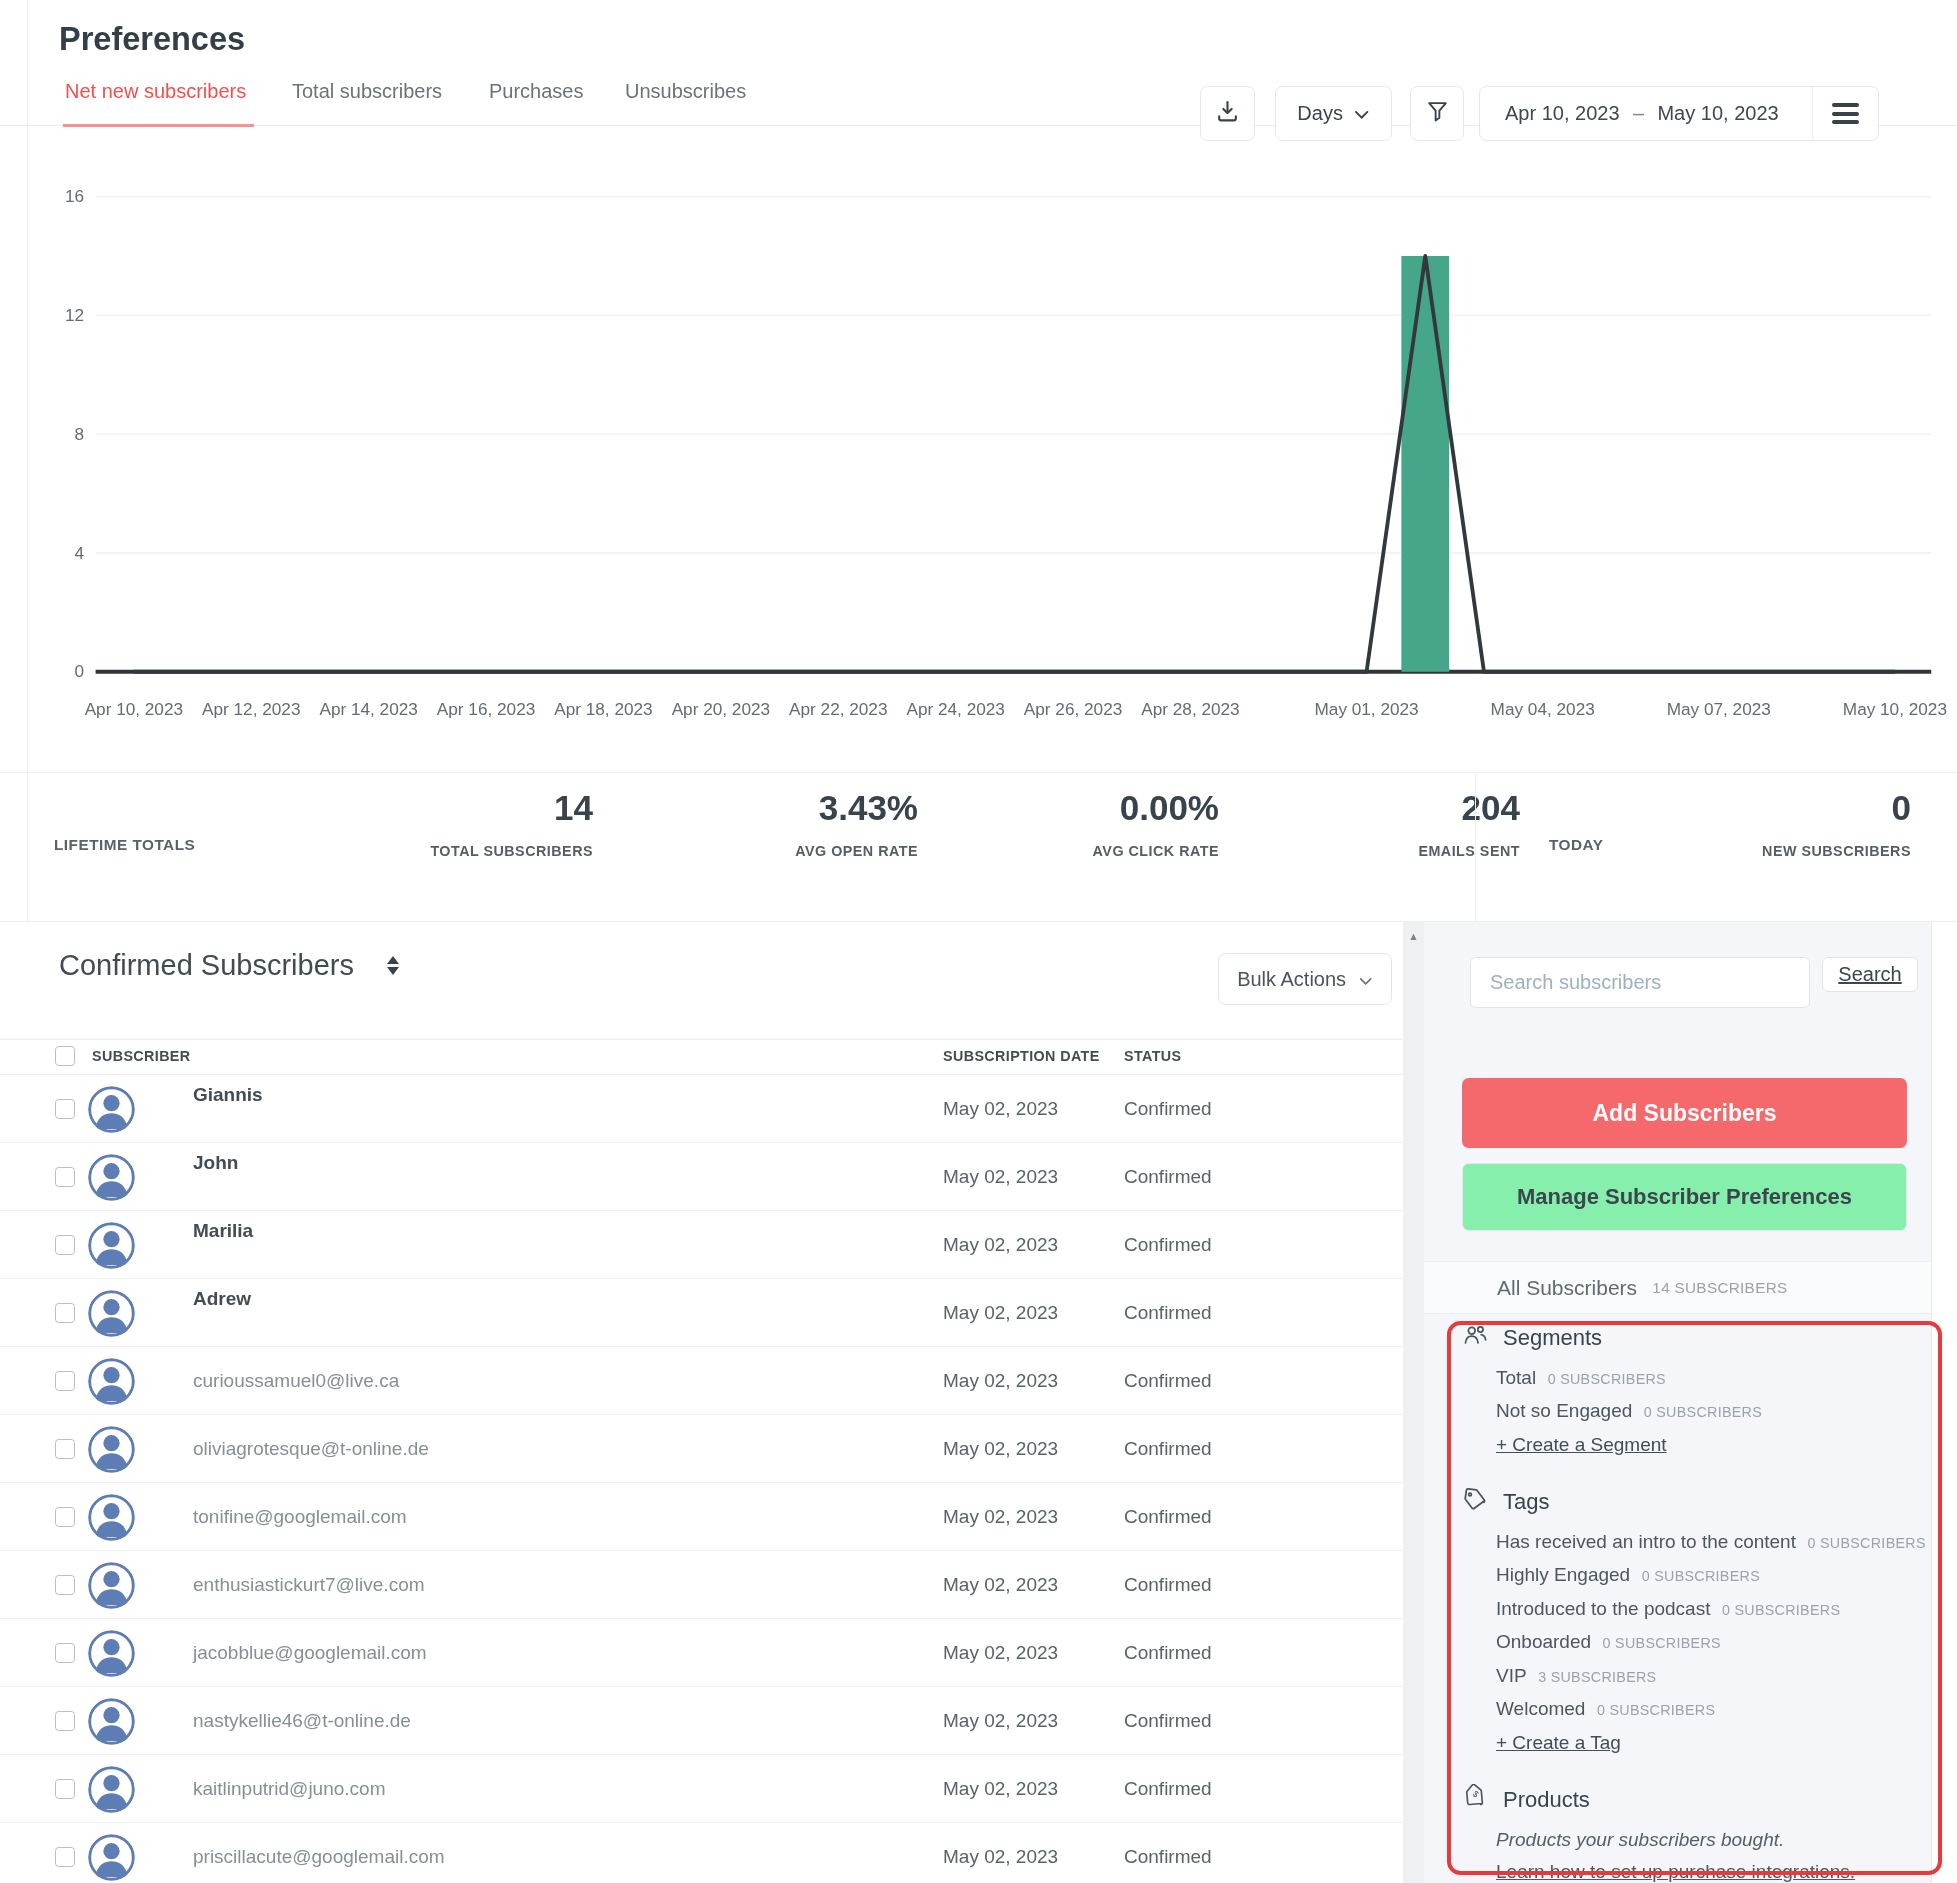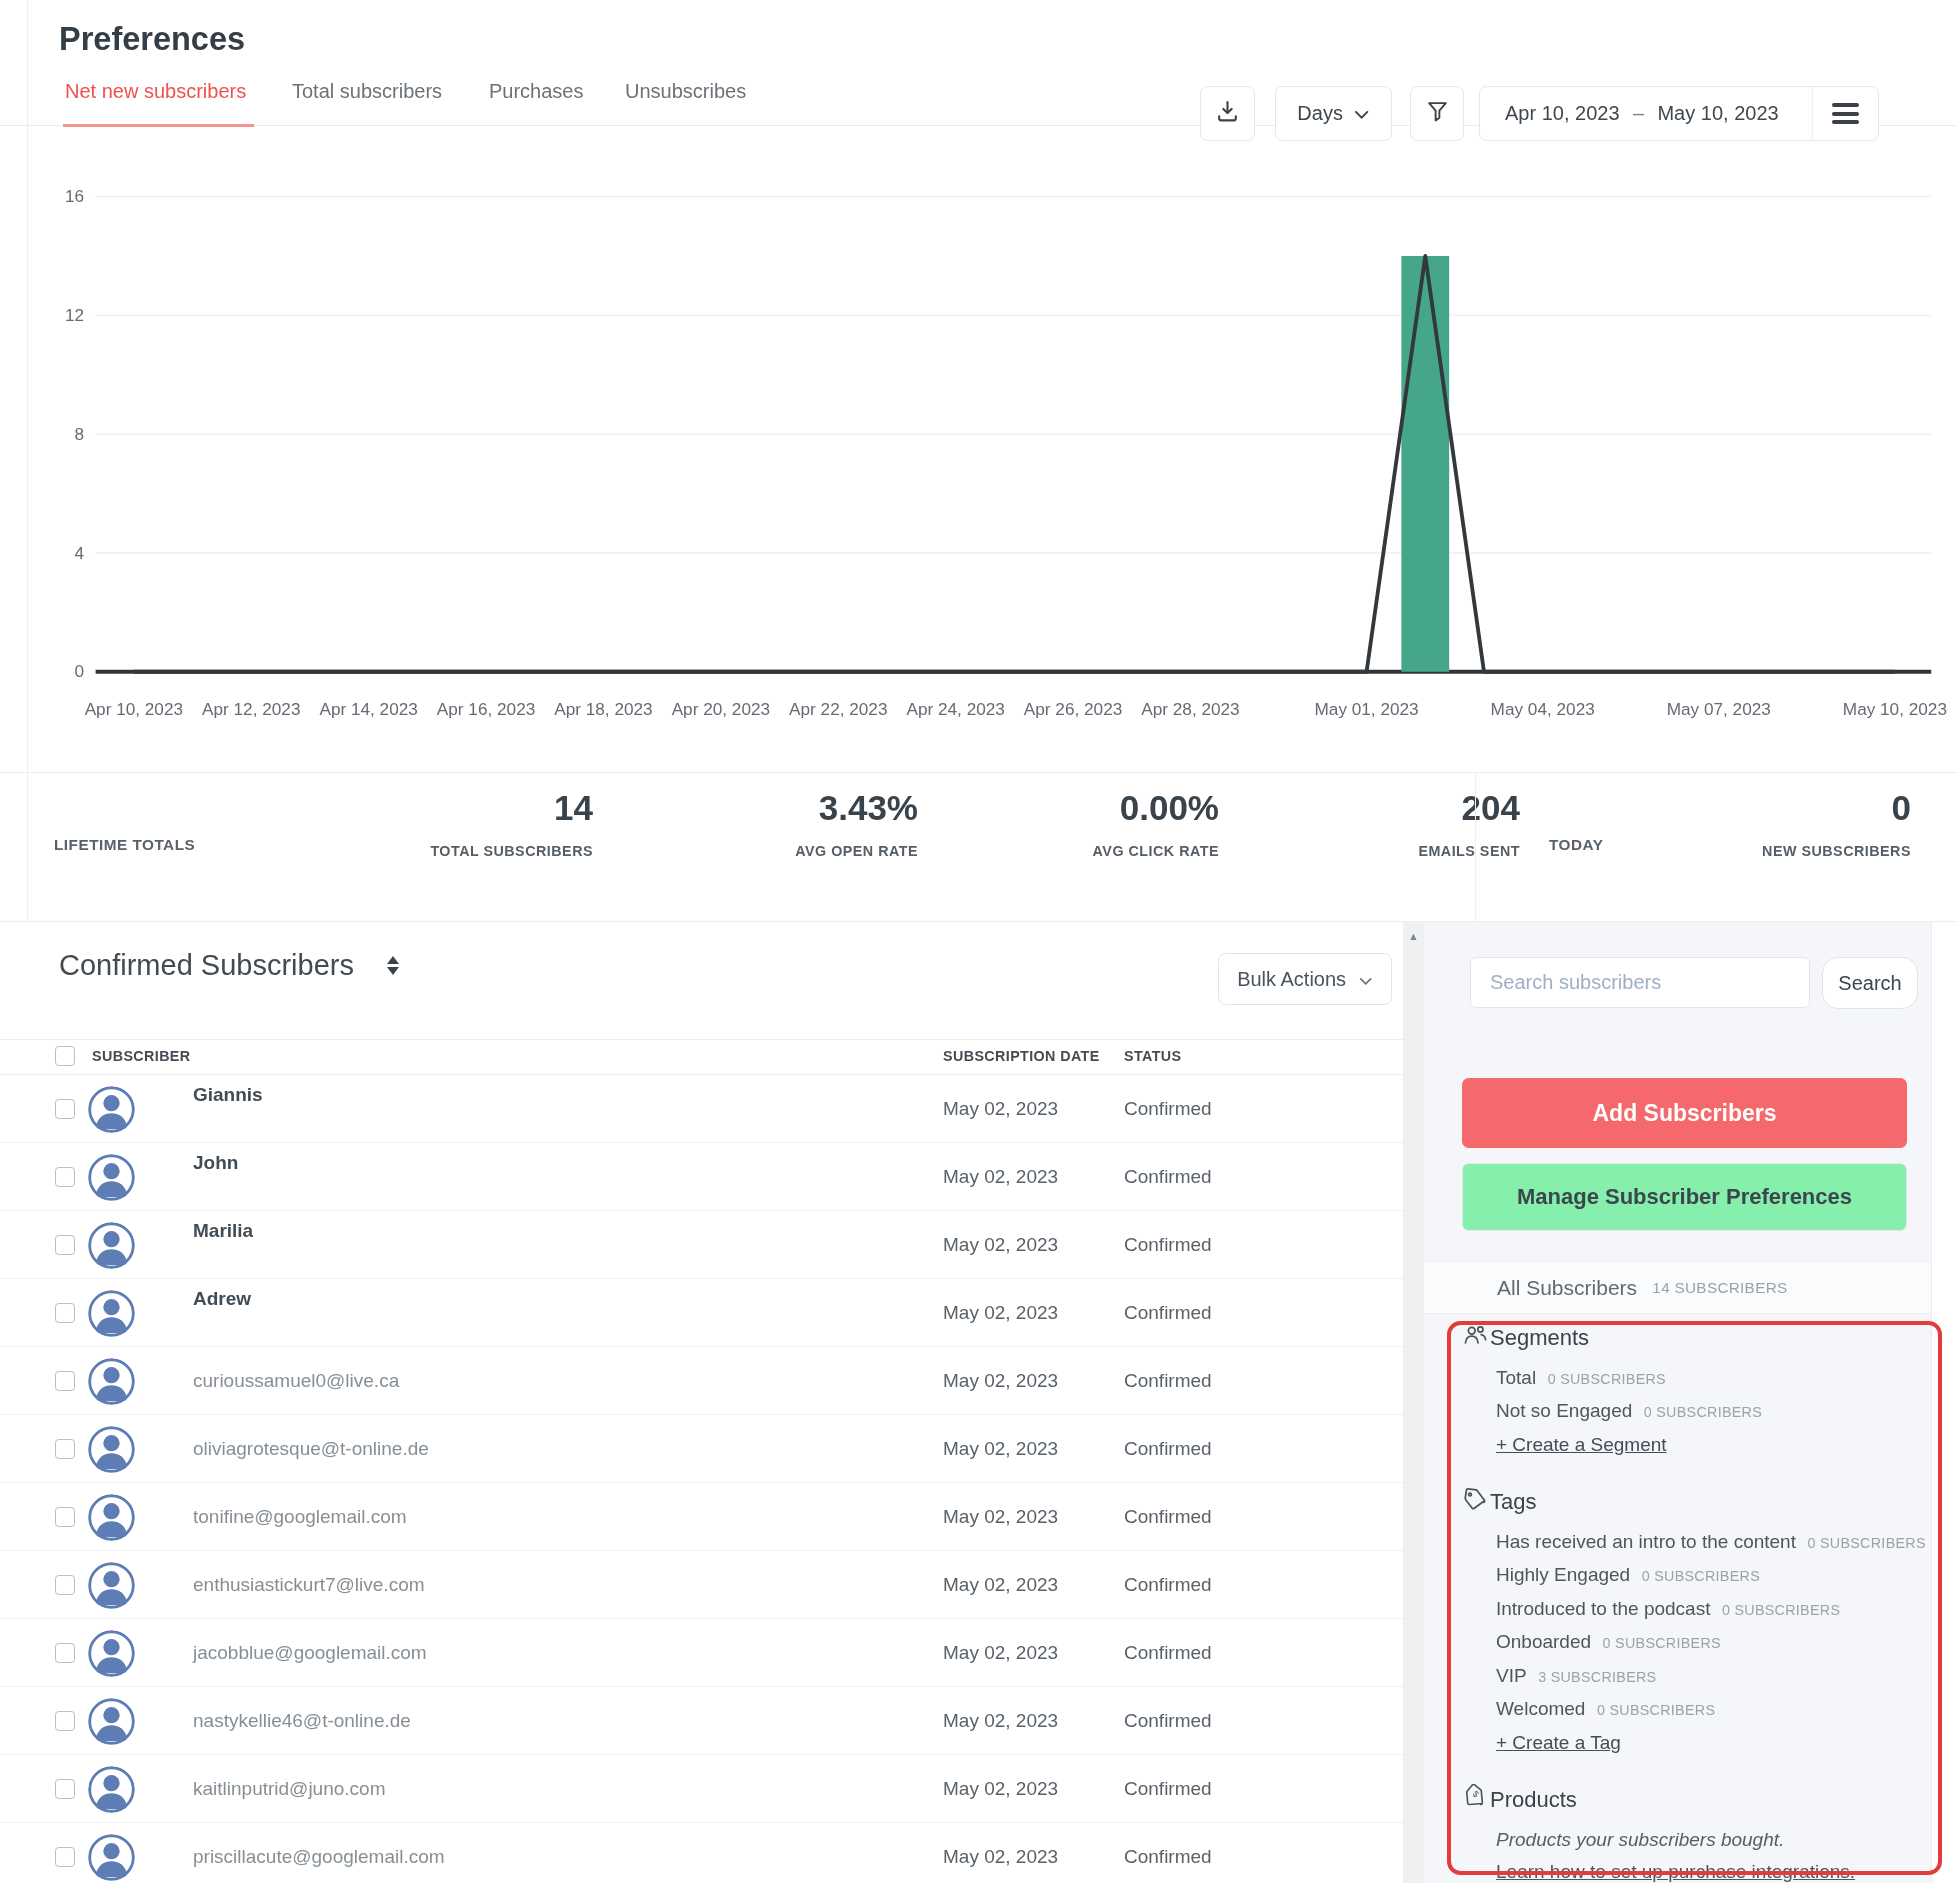--- a/index.html
+++ b/index.html
@@ -74,35 +74,35 @@
   .sub-text.named { align-items:flex-start; padding-top:8.6px; font-weight:bold; color:#424c54; }
   .sub-text.mail { color:#868f96; }
   .cell-date { position:absolute; left:943px; top:0; height:68px; display:flex; align-items:center; font-size:19px; color:#59626a; }
   .cell-status { position:absolute; left:1124px; top:0; height:68px; display:flex; align-items:center; font-size:19px; color:#59626a; }
 
   
   .search-row { position:absolute; left:46px; top:35px; }
   .search-input { position:absolute; left:0; top:0; width:340px; height:51px; background:#fff; border:1px solid #e2e5e8;
     border-radius:5.7px; font-size:20px; color:#3f4851; padding:0 19px; outline:none; }
   .search-input::placeholder { color:#9fb0c5; }
-  .search-btn { position:absolute; left:352px; top:0; width:96px; height:52px; background:#fff; border:1px solid #e2e5e8;
-    border-radius:16px; font-size:20px; color:#3c454d; cursor:pointer; }
+  .search-btn { position:absolute; left:352px; top:0; width:96px; height:35px; background:#fff; border:1px solid #e2e5e8;
+    border-radius:6px; font-size:20px; color:#3c454d; cursor:pointer;text-decoration:underline; }
   .add-btn { position:absolute; left:38px; top:156px; width:445px; height:70px; background:#f5696c; border:none; border-radius:6.7px;
     color:#fff; font-size:23px; font-weight:bold; cursor:pointer; }
   .manage-btn { position:absolute; left:38px; top:241px; width:445px; height:68px; background:#86efac; border:1px solid #e7eaed; border-radius:6.7px;
     color:#3c464f; font-size:22px; font-weight:bold; cursor:pointer; }
   .all-subs { position:absolute; left:0; top:339px; width:507px; height:53px; background:#fafbfc; border-top:1px solid #eceef0;
     border-bottom:1px solid #eceef0; display:flex; align-items:center; padding-left:73px; cursor:pointer; }
   .all-subs .lab { font-size:21px; color:#616a72; }
   .all-subs .cnt { margin-left:15.3px; font-size:15.3px; color:#9aa2aa; letter-spacing:0.3px; }
 
   .side-sections { position:absolute; left:38px; top:400px; width:440px; }
   .section { margin-top:25px; }
   .section:first-child { margin-top:0; }
-  .sec-head { display:flex; align-items:center; gap:2px; font-size:22px; color:#39434c; margin-bottom:7.6px;text-align:center; }
+  .sec-head { display:flex; align-items:center; gap:15px; font-size:22px; color:#39434c; margin-bottom:7.6px;text-align:center; }
   .sec-items { padding-left:34px; }
   .sec-item { line-height:32.5px; font-size:19px; white-space:nowrap; }
   .sec-item .lab { color:#4d565e; cursor:pointer; }
   .sec-item .cnt { margin-left:11.5px; font-size:14.3px; color:#9aa2aa; letter-spacing:0.3px; }
   .create-link { line-height:32.5px; font-size:19px; color:#434d55; text-decoration:underline; cursor:pointer; display:inline-block; }
   .prod-desc { line-height:32.5px; font-size:19px; font-style:italic; color:#555e66; }
   .prod-link { line-height:32.5px; font-size:19px; color:#4d565e; text-decoration:underline; cursor:pointer; }
 
   .annotation { position:absolute; left:1447px; top:1321px; width:495px; height:554px; border:4.8px solid #e43c3c;
     border-radius:13.4px; pointer-events:none; z-index:50; }

